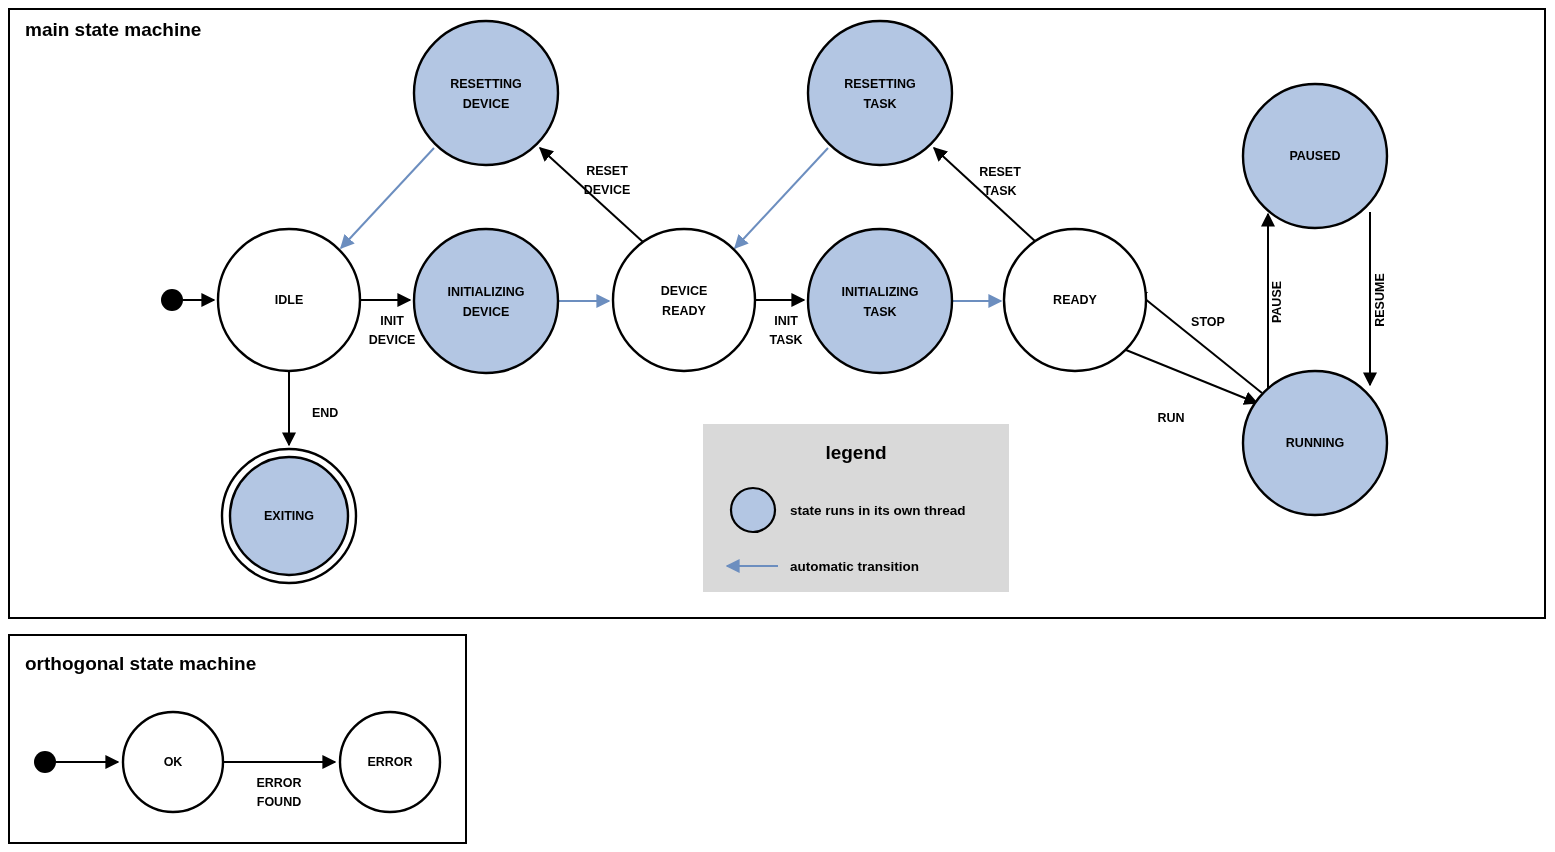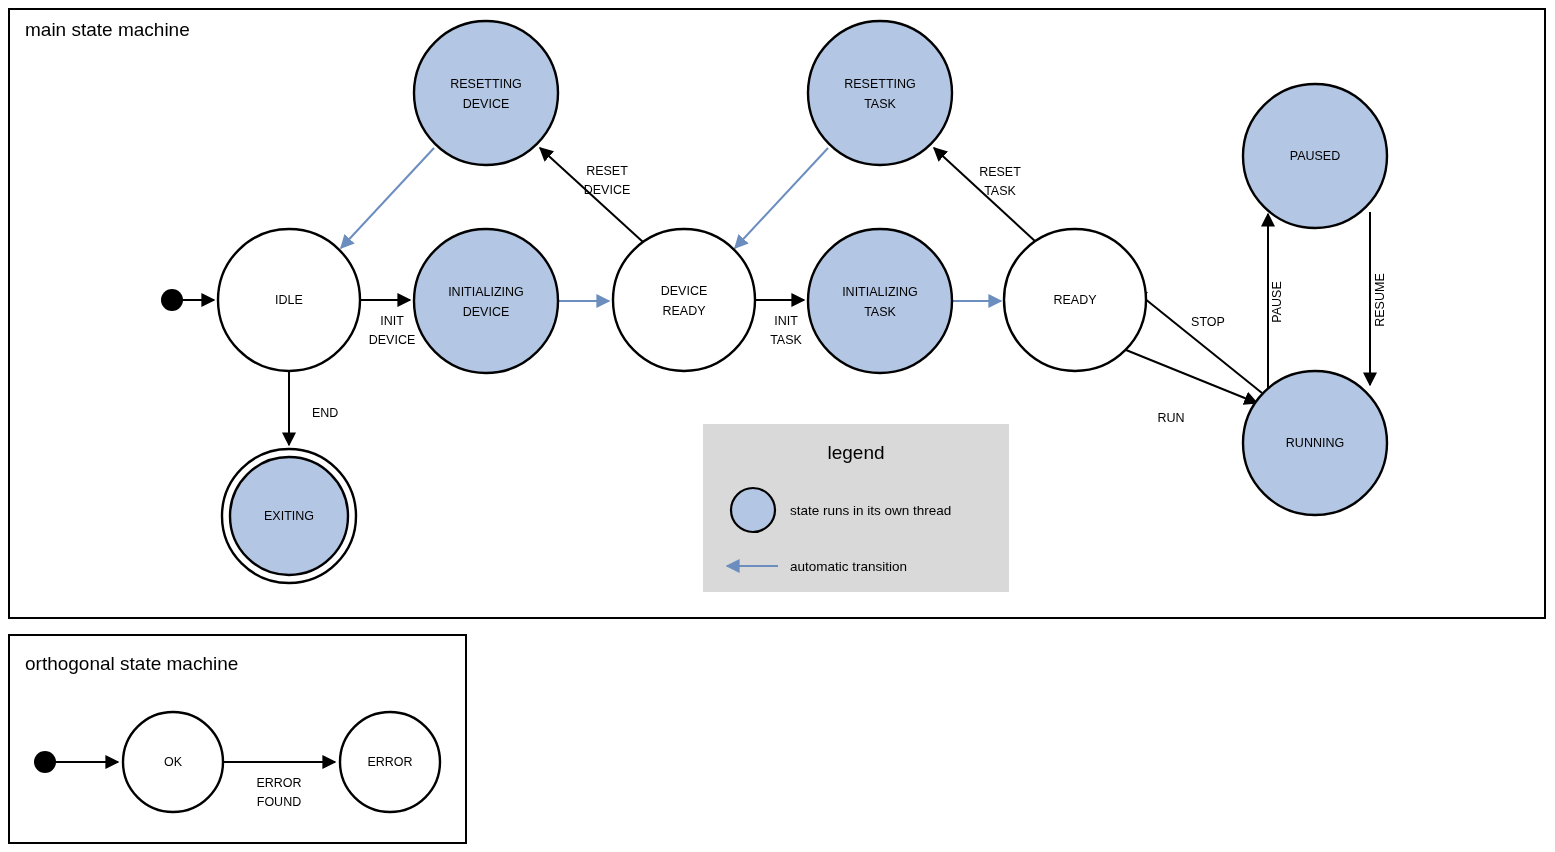--- a/index.html
+++ b/index.html
@@ -11,20 +11,21 @@
   body {
     width: 1555px;
     height: 852px;
     font-family: "Liberation Sans", sans-serif;
     overflow: hidden;
   }
   #canvas {
     position: relative;
     width: 1555px;
     height: 852px;
+    font-weight: bold;
   }
   svg#diagram {
     position: absolute;
     top: 0;
     left: 0;
     width: 1555px;
     height: 852px;
   }
   .frame-rect {
     fill: #ffffff;

